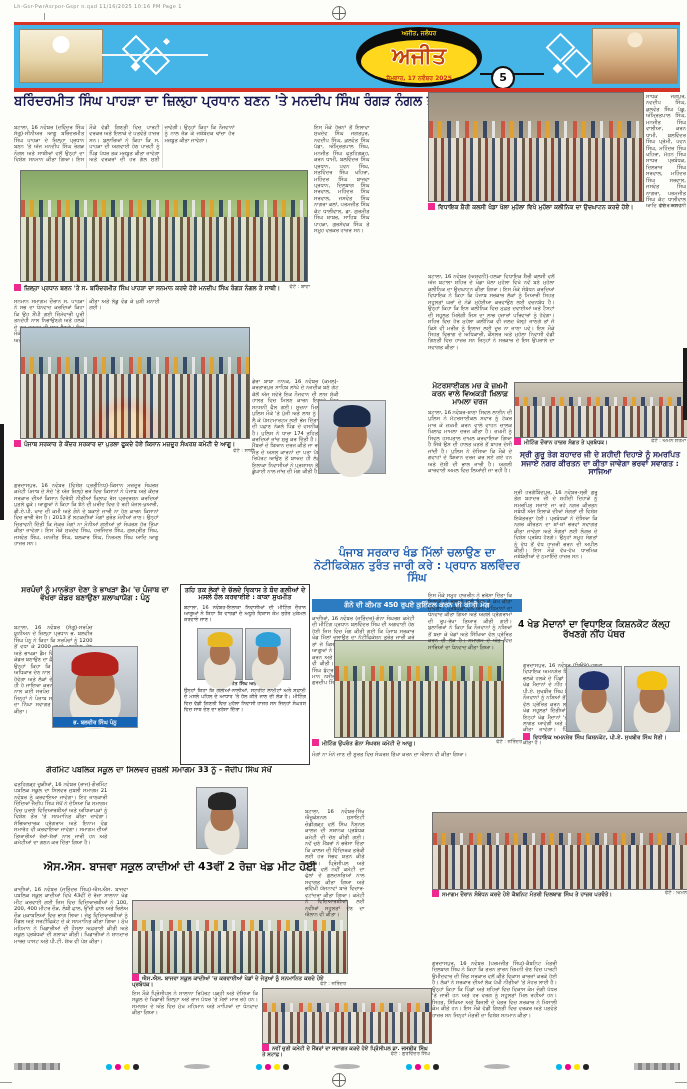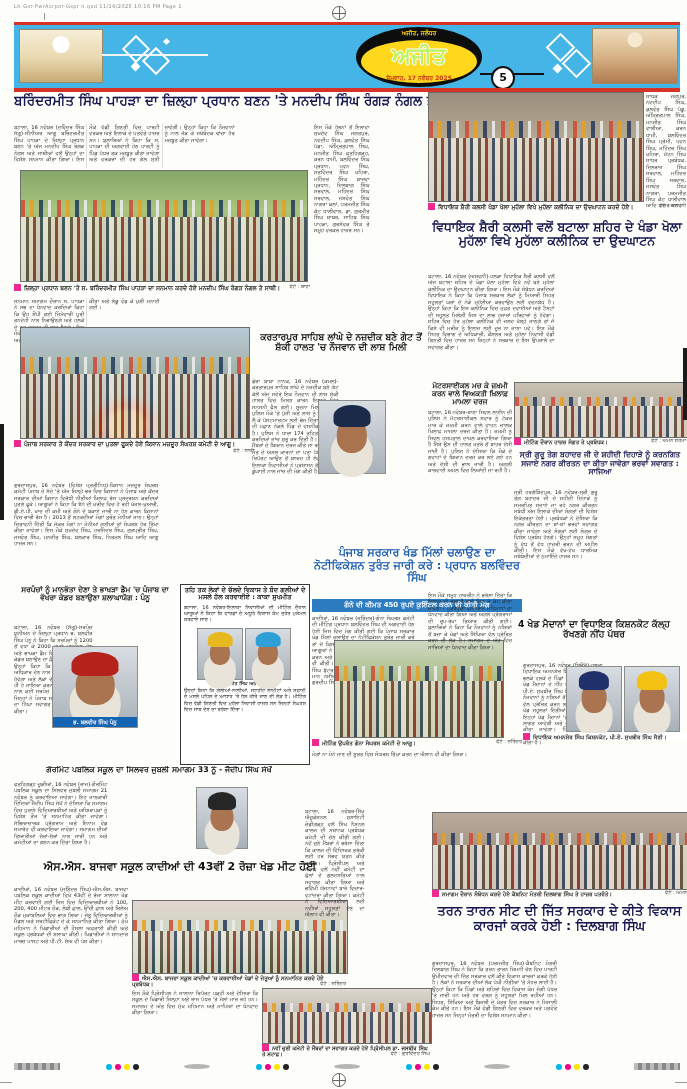--- a/index.html
+++ b/index.html
@@ -32,21 +32,21 @@
   .dia{position:absolute;border:2px solid #fff;transform:rotate(45deg);}
   .dia.solid{background:#fff;border:none;}
   .mh-line{position:absolute;height:2px;background:#f2f6f8;}
   .red-oval{position:absolute;left:196px;top:4px;width:142px;height:54px;border-radius:50%;
      background:radial-gradient(circle at 40% 35%,#f0503c,#c6180f 75%);
      display:flex;flex-direction:column;align-items:center;justify-content:center;line-height:1.05;}
   .red-oval div{color:#ffe11a;font-weight:bold;font-size:15px;text-shadow:1px 1px 0 #0a5a8a;}
   .black-oval{position:absolute;left:342px;top:2px;width:126px;height:60px;border-radius:50%;background:#0d0d0d;}
   .bo-inner{position:absolute;left:5px;right:5px;top:13px;bottom:4px;border-radius:50%;background:#ffd71c;}
   .bo-top{position:absolute;left:0;right:0;top:2px;text-align:center;font-size:6px;font-weight:bold;color:#ffd71c;}
-  .bo-name{position:absolute;left:0;right:0;top:16px;text-align:center;font-size:22px;font-weight:bold;color:#bef264;
+  .bo-name{position:absolute;left:0;right:0;top:16px;text-align:center;font-size:22px;font-weight:bold;color:#c2410c;
      text-shadow:1px 0 #fff,-1px 0 #fff,0 1px #fff,0 -1px #fff;}
   .bo-date{position:absolute;left:0;right:0;bottom:5px;text-align:center;font-size:6px;font-weight:bold;color:#c63318;}
   .page-badge{position:absolute;left:477px;top:41px;width:20px;height:20px;border-radius:50%;
      background:#fff;border:2px solid #111;text-align:center;font-size:11px;font-weight:bold;line-height:20px;color:#111;}
   .badge-line{position:absolute;height:2px;background:#111;top:51px;}
   .red-rule{left:14px;top:88px;width:666px;height:2px;background:#d63226;}
   
   .hl{font-weight:bold;text-align:center;line-height:1.12;}
   .navy{color:#17174f;}
   .blk{color:#101010;}
@@ -123,42 +123,40 @@
     <span class="cap-ph">ਫੋਟੋ : ਬਾਵਾ</span>
   </div>
   <div class="abs body-txt c4" style="left:14px;top:298px;width:296px;height:46px">ਸਨਮਾਨ ਸਮਾਗਮ ਦੌਰਾਨ ਸ. ਪਾਹੜਾ ਨੇ ਸਭ ਦਾ ਧੰਨਵਾਦ ਕਰਦਿਆਂ ਕਿਹਾ ਕਿ ਉਹ ਸੌਂਪੀ ਗਈ ਜ਼ਿੰਮੇਵਾਰੀ ਪੂਰੀ ਤਨਦੇਹੀ ਨਾਲ ਨਿਭਾਉਣਗੇ ਅਤੇ ਹਲਕੇ ਦੇ ਹਰ ਵਰਕਰ ਦੀ ਸਾਰ ਲੈਣਗੇ। ਇਸ ਮੌਕੇ ਵਰਕਰਾਂ ਨੇ ਫੁੱਲਾਂ ਦੇ ਹਾਰ ਪਾ ਕੇ ਅਤੇ ਸਿਰੋਪਾਓ ਭੇਟ ਕਰ ਕੇ ਸਨਮਾਨ ਕੀਤਾ ਅਤੇ ਲੱਡੂ ਵੰਡ ਕੇ ਖ਼ੁਸ਼ੀ ਮਨਾਈ ਗਈ।</div>
   <div class="abs body-txt" style="left:646px;top:93px;width:40px;height:120px">ਸਾਧਕ ਜਗਪੁਰ, ਨਵਦੀਪ ਸਿੰਘ, ਕੁਲਵੰਤ ਸਿੰਘ ਪੱਡੂ, ਅੰਮ੍ਰਿਤਪਾਲ ਸਿੰਘ, ਮਨਜੀਤ ਸਿੰਘ ਵਾਲੀਆ, ਕਰਨ ਧਾਮੀ, ਬਲਵਿੰਦਰ ਸਿੰਘ ਪ੍ਰੇਮੀ, ਪਵਨ ਸਿੰਘ, ਮਹਿੰਦਰ ਸਿੰਘ ਖਹਿਰਾ, ਮੋਹਨ ਸਿੰਘ ਸਾਧਰ ਪ੍ਰਬੰਧਕ, ਦਿਲਰਾਜ ਸਿੰਘ ਸਰਵਾਲ, ਮਹਿੰਦਰ ਸਿੰਘ ਸਰਵਾਲ, ਜਸਵੰਤ ਸਿੰਘ ਨਾਗਰਾ, ਪਰਮਜੀਤ ਸਿੰਘ ਕੋਟ ਧਾਲੀਵਾਲ ਆਦਿ ਹਾਜ਼ਰ ਸਨ।</div>
 
   <div class="abs photo photo-street" style="left:428px;top:92px;width:214px;height:108px"></div>
   <div class="abs cap" style="left:428px;top:203px;width:258px">
     <span class="cap-marker"></span><span>ਵਿਧਾਇਕ ਸ਼ੈਰੀ ਕਲਸੀ ਖੰਡਾ ਖੋਲਾ ਮੁਹੱਲਾ ਵਿਖੇ ਮੁਹੱਲਾ ਕਲੀਨਿਕ ਦਾ ਉਦਘਾਟਨ ਕਰਦੇ ਹੋਏ।</span>
     <span class="cap-ph">ਫੋਟੋ : ਅਸ਼ਵਨੀ</span>
   </div>
-  <div class="abs hl navy" style="left:428px;top:220px;width:258px;font-size:12.5px">ਵਿਧਾਇਕ ਸ਼ੈਰੀ ਕਲਸੀ ਵਲੋਂ ਬਟਾਲਾ ਸ਼ਹਿਰ ਦੇ ਖੰਡਾ ਖੋਲਾ ਮੁਹੱਲਾ ਵਿਖੇ ਮੁਹੱਲਾ ਕਲੀਨਿਕ ਦਾ ਉਦਘਾਟਨ</div>
   <div class="abs body-txt c2" style="left:428px;top:273px;width:258px;height:106px">ਬਟਾਲਾ, 16 ਨਵੰਬਰ (ਅਸ਼ਵਨੀ)-ਹਲਕਾ ਵਿਧਾਇਕ ਸ਼ੈਰੀ ਕਲਸੀ ਵਲੋਂ ਅੱਜ ਬਟਾਲਾ ਸ਼ਹਿਰ ਦੇ ਖੰਡਾ ਖੋਲਾ ਮੁਹੱਲਾ ਵਿਖੇ ਨਵੇਂ ਬਣੇ ਮੁਹੱਲਾ ਕਲੀਨਿਕ ਦਾ ਉਦਘਾਟਨ ਕੀਤਾ ਗਿਆ। ਇਸ ਮੌਕੇ ਸੰਬੋਧਨ ਕਰਦਿਆਂ ਵਿਧਾਇਕ ਨੇ ਕਿਹਾ ਕਿ ਪੰਜਾਬ ਸਰਕਾਰ ਲੋਕਾਂ ਨੂੰ ਮਿਆਰੀ ਸਿਹਤ ਸਹੂਲਤਾਂ ਘਰਾਂ ਦੇ ਨੇੜੇ ਮੁਹੱਈਆ ਕਰਵਾਉਣ ਲਈ ਵਚਨਬੱਧ ਹੈ। ਉਨ੍ਹਾਂ ਕਿਹਾ ਕਿ ਇਸ ਕਲੀਨਿਕ ਵਿਚ ਮੁਫ਼ਤ ਦਵਾਈਆਂ ਅਤੇ ਟੈਸਟਾਂ ਦੀ ਸਹੂਲਤ ਮਿਲੇਗੀ ਜਿਸ ਦਾ ਲਾਭ ਹਜ਼ਾਰਾਂ ਪਰਿਵਾਰਾਂ ਨੂੰ ਹੋਵੇਗਾ। ਸ਼ਹਿਰ ਵਿਚ ਹੋਰ ਮੁਹੱਲਾ ਕਲੀਨਿਕ ਵੀ ਜਲਦ ਖੋਲ੍ਹੇ ਜਾਣਗੇ ਤਾਂ ਜੋ ਕਿਸੇ ਵੀ ਮਰੀਜ਼ ਨੂੰ ਇਲਾਜ ਲਈ ਦੂਰ ਨਾ ਜਾਣਾ ਪਵੇ। ਇਸ ਮੌਕੇ ਸਿਹਤ ਵਿਭਾਗ ਦੇ ਅਧਿਕਾਰੀ, ਕੌਂਸਲਰ ਅਤੇ ਮੁਹੱਲਾ ਨਿਵਾਸੀ ਵੱਡੀ ਗਿਣਤੀ ਵਿਚ ਹਾਜ਼ਰ ਸਨ ਜਿਨ੍ਹਾਂ ਨੇ ਸਰਕਾਰ ਦੇ ਇਸ ਉਪਰਾਲੇ ਦਾ ਸਵਾਗਤ ਕੀਤਾ।</div>
 
   <div class="abs hl blk" style="left:428px;top:382px;width:84px;font-size:7.2px">ਮੋਟਰਸਾਈਕਲ ਮਚ ਕੇ ਜ਼ਖ਼ਮੀ ਕਰਨ ਵਾਲੇ ਵਿਅਕਤੀ ਖ਼ਿਲਾਫ਼ ਮਾਮਲਾ ਦਰਜ</div>
   <div class="abs body-txt" style="left:428px;top:409px;width:84px;height:178px">ਬਟਾਲਾ, 16 ਨਵੰਬਰ-ਥਾਣਾ ਸਿਵਲ ਲਾਈਨ ਦੀ ਪੁਲਿਸ ਨੇ ਮੋਟਰਸਾਈਕਲ ਸਵਾਰ ਨੂੰ ਟੱਕਰ ਮਾਰ ਕੇ ਜ਼ਖ਼ਮੀ ਕਰਨ ਵਾਲੇ ਵਾਹਨ ਚਾਲਕ ਖ਼ਿਲਾਫ਼ ਮਾਮਲਾ ਦਰਜ ਕੀਤਾ ਹੈ। ਜ਼ਖ਼ਮੀ ਨੂੰ ਸਿਵਲ ਹਸਪਤਾਲ ਦਾਖ਼ਲ ਕਰਵਾਇਆ ਗਿਆ ਹੈ ਜਿੱਥੇ ਉਸ ਦੀ ਹਾਲਤ ਖ਼ਤਰੇ ਤੋਂ ਬਾਹਰ ਦੱਸੀ ਜਾਂਦੀ ਹੈ। ਪੁਲਿਸ ਨੇ ਦੱਸਿਆ ਕਿ ਮੌਕੇ ਦੇ ਗਵਾਹਾਂ ਦੇ ਬਿਆਨ ਦਰਜ ਕਰ ਲਏ ਗਏ ਹਨ ਅਤੇ ਦੋਸ਼ੀ ਦੀ ਭਾਲ ਜਾਰੀ ਹੈ। ਅਗਲੀ ਕਾਰਵਾਈ ਅਮਲ ਵਿਚ ਲਿਆਂਦੀ ਜਾ ਰਹੀ ਹੈ।</div>
 
   <div class="abs photo photo-event" style="left:514px;top:382px;width:172px;height:54px"></div>
   <div class="abs cap" style="left:514px;top:438px;width:172px;font-size:5.5px">
     <span class="cap-marker"></span><span>ਮੀਟਿੰਗ ਦੌਰਾਨ ਹਾਜ਼ਰ ਸੰਗਤ ਤੇ ਪ੍ਰਬੰਧਕ।</span>
     <span class="cap-ph">ਫੋਟੋ : ਅਮਨ ਸ਼ਰਮਾ</span>
   </div>
-  <div class="abs hl navy" style="left:514px;top:451px;width:172px;font-size:7.6px">ਸ੍ਰੀ ਗੁਰੂ ਤੇਗ ਬਹਾਦਰ ਜੀ ਦੇ ਸ਼ਹੀਦੀ ਦਿਹਾੜੇ ਨੂੰ ਕਰਨਗਿਤ ਸਜਾਏ ਨਗਰ ਕੀਰਤਨ ਦਾ ਕੀਤਾ ਜਾਵੇਗਾ ਭਰਵਾਂ ਸਵਾਗਤ : ਸਾਜਿਆ</div>
+  <div class="abs hl navy" style="left:514px;top:451px;width:172px;font-size:7.6px">ਸ੍ਰੀ ਗੁਰੂ ਤੇਗ ਬਹਾਦਰ ਜੀ ਦੇ ਸ਼ਹੀਦੀ ਦਿਹਾੜੇ ਨੂੰ ਸਮਰਪਿਤ ਸਜਾਏ ਨਗਰ ਕੀਰਤਨ ਦਾ ਕੀਤਾ ਜਾਵੇਗਾ ਭਰਵਾਂ ਸਵਾਗਤ : ਸਾਜਿਆ</div>
   <div class="abs body-txt c2" style="left:514px;top:489px;width:172px;height:128px">ਸ੍ਰੀ ਹਰਗੋਬਿੰਦਪੁਰ, 16 ਨਵੰਬਰ-ਸ੍ਰੀ ਗੁਰੂ ਤੇਗ ਬਹਾਦਰ ਜੀ ਦੇ ਸ਼ਹੀਦੀ ਦਿਹਾੜੇ ਨੂੰ ਸਮਰਪਿਤ ਸਜਾਏ ਜਾ ਰਹੇ ਨਗਰ ਕੀਰਤਨ ਸਬੰਧੀ ਅੱਜ ਇਲਾਕੇ ਦੀਆਂ ਸੰਗਤਾਂ ਦੀ ਵਿਸ਼ੇਸ਼ ਇਕੱਤਰਤਾ ਹੋਈ। ਪ੍ਰਬੰਧਕਾਂ ਨੇ ਦੱਸਿਆ ਕਿ ਨਗਰ ਕੀਰਤਨ ਦਾ ਥਾਂ-ਥਾਂ ਭਰਵਾਂ ਸਵਾਗਤ ਕੀਤਾ ਜਾਵੇਗਾ ਅਤੇ ਸੰਗਤਾਂ ਲਈ ਲੰਗਰ ਦੇ ਵਿਸ਼ੇਸ਼ ਪ੍ਰਬੰਧ ਹੋਣਗੇ। ਉਨ੍ਹਾਂ ਸਮੂਹ ਸੰਗਤਾਂ ਨੂੰ ਵੱਧ ਤੋਂ ਵੱਧ ਹਾਜ਼ਰੀ ਭਰਨ ਦੀ ਅਪੀਲ ਕੀਤੀ। ਇਸ ਮੌਕੇ ਵੱਖ-ਵੱਖ ਧਾਰਮਿਕ ਜਥੇਬੰਦੀਆਂ ਦੇ ਨੁਮਾਇੰਦੇ ਹਾਜ਼ਰ ਸਨ।</div>
 
   <div class="abs photo photo-protest" style="left:20px;top:327px;width:228px;height:110px"></div>
   <div class="abs cap" style="left:14px;top:440px;width:240px">
     <span class="cap-marker"></span><span>ਪੰਜਾਬ ਸਰਕਾਰ ਤੇ ਕੇਂਦਰ ਸਰਕਾਰ ਦਾ ਪੁਤਲਾ ਫੂਕਦੇ ਹੋਏ ਕਿਸਾਨ ਮਜ਼ਦੂਰ ਸੰਘਰਸ਼ ਕਮੇਟੀ ਦੇ ਆਗੂ।</span>
     <span class="cap-ph">ਫੋਟੋ : ਸਾਥੀ</span>
   </div>
   <div class="abs body-txt c2" style="left:14px;top:482px;width:294px;height:100px">ਗੁਰਦਾਸਪੁਰ, 16 ਨਵੰਬਰ (ਵਿਸ਼ੇਸ਼ ਪ੍ਰਤੀਨਿਧ)-ਕਿਸਾਨ ਮਜ਼ਦੂਰ ਸੰਘਰਸ਼ ਕਮੇਟੀ ਪੰਜਾਬ ਦੇ ਸੱਦੇ 'ਤੇ ਅੱਜ ਜ਼ਿਲ੍ਹੇ ਭਰ ਵਿਚ ਕਿਸਾਨਾਂ ਨੇ ਪੰਜਾਬ ਅਤੇ ਕੇਂਦਰ ਸਰਕਾਰ ਦੀਆਂ ਕਿਸਾਨ ਵਿਰੋਧੀ ਨੀਤੀਆਂ ਖ਼ਿਲਾਫ਼ ਰੋਸ ਪ੍ਰਦਰਸ਼ਨ ਕਰਦਿਆਂ ਪੁਤਲੇ ਫੂਕੇ। ਆਗੂਆਂ ਨੇ ਕਿਹਾ ਕਿ ਝੋਨੇ ਦੀ ਖ਼ਰੀਦ ਵਿਚ ਹੋ ਰਹੀ ਖੱਜਲ-ਖੁਆਰੀ, ਡੀ.ਏ.ਪੀ. ਖਾਦ ਦੀ ਕਮੀ ਅਤੇ ਗੰਨੇ ਦੇ ਬਕਾਏ ਜਾਰੀ ਨਾ ਹੋਣ ਕਾਰਨ ਕਿਸਾਨਾਂ ਵਿਚ ਭਾਰੀ ਰੋਸ ਹੈ। 2013 ਤੋਂ ਲਟਕਦੀਆਂ ਮੰਗਾਂ ਤੁਰੰਤ ਮੰਨੀਆਂ ਜਾਣ। ਉਨ੍ਹਾਂ ਚਿਤਾਵਨੀ ਦਿੱਤੀ ਕਿ ਜੇਕਰ ਮੰਗਾਂ ਨਾ ਮੰਨੀਆਂ ਗਈਆਂ ਤਾਂ ਸੰਘਰਸ਼ ਹੋਰ ਤਿੱਖਾ ਕੀਤਾ ਜਾਵੇਗਾ। ਇਸ ਮੌਕੇ ਸੁਖਦੇਵ ਸਿੰਘ, ਹਰਜਿੰਦਰ ਸਿੰਘ, ਗੁਰਪ੍ਰੀਤ ਸਿੰਘ, ਜਸਵੰਤ ਸਿੰਘ, ਮਨਜੀਤ ਸਿੰਘ, ਬਲਕਾਰ ਸਿੰਘ, ਨਿਰਮਲ ਸਿੰਘ ਆਦਿ ਆਗੂ ਹਾਜ਼ਰ ਸਨ।</div>
 
-  <div class="abs hl blk" style="left:252px;top:332px;width:178px;font-size:9.2px">ਕਰਤਾਰਪੁਰ ਸਾਹਿਬ ਲਾਂਘੇ ਦੇ ਨਜ਼ਦੀਕ ਬਣੇ ਗੇਟ ਤੋਂ ਸ਼ੱਕੀ ਹਾਲਤ 'ਚ ਨੌਜਵਾਨ ਦੀ ਲਾਸ਼ ਮਿਲੀ</div>
   <div class="abs body-txt c2" style="left:252px;top:378px;width:178px;height:168px">ਡੇਰਾ ਬਾਬਾ ਨਾਨਕ, 16 ਨਵੰਬਰ (ਕਮਲ)-ਕਰਤਾਰਪੁਰ ਸਾਹਿਬ ਲਾਂਘੇ ਦੇ ਨਜ਼ਦੀਕ ਬਣੇ ਗੇਟ ਕੋਲੋਂ ਅੱਜ ਸਵੇਰੇ ਇਕ ਨੌਜਵਾਨ ਦੀ ਲਾਸ਼ ਸ਼ੱਕੀ ਹਾਲਤ ਵਿਚ ਮਿਲਣ ਕਾਰਨ ਇਲਾਕੇ ਵਿਚ ਸਨਸਨੀ ਫੈਲ ਗਈ। ਸੂਚਨਾ ਮਿਲਦਿਆਂ ਹੀ ਪੁਲਿਸ ਮੌਕੇ 'ਤੇ ਪੁੱਜੀ ਅਤੇ ਲਾਸ਼ ਨੂੰ ਕਬਜ਼ੇ ਵਿਚ ਲੈ ਕੇ ਪੋਸਟਮਾਰਟਮ ਲਈ ਭੇਜ ਦਿੱਤਾ। ਮ੍ਰਿਤਕ ਦੀ ਪਛਾਣ ਨੇੜਲੇ ਪਿੰਡ ਦੇ ਵਸਨੀਕ ਵਜੋਂ ਹੋਈ ਹੈ। ਪੁਲਿਸ ਨੇ ਧਾਰਾ 174 ਤਹਿਤ ਕਾਰਵਾਈ ਕਰਦਿਆਂ ਜਾਂਚ ਸ਼ੁਰੂ ਕਰ ਦਿੱਤੀ ਹੈ। ਪਰਿਵਾਰਕ ਮੈਂਬਰਾਂ ਦੇ ਬਿਆਨ ਦਰਜ ਕੀਤੇ ਜਾ ਰਹੇ ਹਨ ਅਤੇ ਮੌਤ ਦੇ ਅਸਲ ਕਾਰਨਾਂ ਦਾ ਪਤਾ ਪੋਸਟਮਾਰਟਮ ਰਿਪੋਰਟ ਆਉਣ ਤੋਂ ਬਾਅਦ ਹੀ ਲੱਗ ਸਕੇਗਾ। ਇਲਾਕਾ ਨਿਵਾਸੀਆਂ ਨੇ ਪ੍ਰਸ਼ਾਸਨ ਤੋਂ ਮਾਮਲੇ ਦੀ ਡੂੰਘਾਈ ਨਾਲ ਜਾਂਚ ਦੀ ਮੰਗ ਕੀਤੀ ਹੈ।</div>
   <div class="portrait" style="left:318px;top:400px;width:66px;height:72px;--turban:#1c2a4a"></div>
 
   <div class="abs hl blk" style="left:14px;top:586px;width:162px;font-size:7.4px">ਸਰਪੰਚਾਂ ਨੂੰ ਮਾਨਭੱਤਾ ਦੇਣਾ ਤੇ ਭਾਖੜਾ ਡੈਮ 'ਚ ਪੰਜਾਬ ਦਾ ਵੱਖਰਾ ਕੇਡਰ ਬਣਾਉਣਾ ਸ਼ਲਾਘਾਯੋਗ : ਪੰਨੂ</div>
   <div class="abs body-txt c2" style="left:14px;top:624px;width:162px;height:140px">ਬਟਾਲਾ, 16 ਨਵੰਬਰ (ਸੱਗੂ)-ਸਰਪੰਚ ਯੂਨੀਅਨ ਦੇ ਜ਼ਿਲ੍ਹਾ ਪ੍ਰਧਾਨ ਭ. ਬਲਵੀਰ ਸਿੰਘ ਪੰਨੂ ਨੇ ਕਿਹਾ ਕਿ ਸਰਪੰਚਾਂ ਨੂੰ 1200 ਤੋਂ ਵਧਾ ਕੇ 2000 ਰੁਪਏ ਮਾਨਭੱਤਾ ਦੇਣ ਅਤੇ ਭਾਖੜਾ ਡੈਮ ਵਿਚ ਪੰਜਾਬ ਦਾ ਵੱਖਰਾ ਕੇਡਰ ਬਣਾਉਣ ਦਾ ਫ਼ੈਸਲਾ ਸ਼ਲਾਘਾਯੋਗ ਹੈ। ਉਨ੍ਹਾਂ ਕਿਹਾ ਕਿ ਪੰਚਾਇਤਾਂ ਨੂੰ ਵੱਧ ਅਧਿਕਾਰ ਦੇਣ ਨਾਲ ਪਿੰਡਾਂ ਦਾ ਵਿਕਾਸ ਤੇਜ਼ ਹੋਵੇਗਾ ਅਤੇ ਲੋਕਾਂ ਦੇ ਕੰਮ ਪਿੰਡ ਪੱਧਰ 'ਤੇ ਹੀ ਹੋ ਜਾਇਆ ਕਰਨਗੇ। ਇਸ ਮੌਕੇ ਉਨ੍ਹਾਂ ਨਾਲ ਕਈ ਸਰਪੰਚ ਅਤੇ ਪੰਚ ਹਾਜ਼ਰ ਸਨ ਜਿਨ੍ਹਾਂ ਨੇ ਪੰਜਾਬ ਸਰਕਾਰ ਦੇ ਇਸ ਫ਼ੈਸਲੇ ਦਾ ਨਿੱਘਾ ਸਵਾਗਤ ਕੀਤਾ ਅਤੇ ਧੰਨਵਾਦ ਕੀਤਾ।</div>
   <div class="portrait" style="left:52px;top:646px;width:84px;height:80px;--turban:#b5221c">
     <div class="pcap">ਭ. ਬਲਵੀਰ ਸਿੰਘ ਪੰਨੂ</div>
   </div>
 
   <div class="abs hl blue" style="left:312px;top:547px;width:210px;font-size:11.2px">ਪੰਜਾਬ ਸਰਕਾਰ ਖੰਡ ਮਿੱਲਾਂ ਚਲਾਉਣ ਦਾ ਨੋਟੀਫਿਕੇਸ਼ਨ ਤੁਰੰਤ ਜਾਰੀ ਕਰੇ : ਪ੍ਰਧਾਨ ਬਲਵਿੰਦਰ ਸਿੰਘ</div>
@@ -210,21 +208,20 @@
   <div class="abs cap" style="left:262px;top:1044px;width:168px;font-size:5.3px">
     <span class="cap-marker"></span><span>ਨਵੀਂ ਚੁਣੀ ਕਮੇਟੀ ਦੇ ਮੈਂਬਰਾਂ ਦਾ ਸਵਾਗਤ ਕਰਦੇ ਹੋਏ ਪ੍ਰਿੰਸੀਪਲ ਡਾ. ਜਸਬੀਰ ਸਿੰਘ ਤੇ ਸਟਾਫ਼।</span>
     <span class="cap-ph">ਫੋਟੋ : ਗੁਰਵਿੰਦਰ ਸਿੰਘ</span>
   </div>
 
   <div class="abs photo photo-indoor" style="left:432px;top:812px;width:255px;height:76px"></div>
   <div class="abs cap" style="left:432px;top:890px;width:255px;font-size:5.5px">
     <span class="cap-marker"></span><span>ਸਮਾਗਮ ਦੌਰਾਨ ਸੰਬੋਧਨ ਕਰਦੇ ਹੋਏ ਕੈਬਨਿਟ ਮੰਤਰੀ ਦਿਲਬਾਗ ਸਿੰਘ ਤੇ ਹਾਜ਼ਰ ਪਤਵੰਤੇ।</span>
     <span class="cap-ph">ਫੋਟੋ : ਅਮਨ</span>
   </div>
-  <div class="abs hl navy" style="left:432px;top:904px;width:255px;font-size:13px">ਤਰਨ ਤਾਰਨ ਸੀਟ ਦੀ ਜਿੱਤ ਸਰਕਾਰ ਦੇ ਕੀਤੇ ਵਿਕਾਸ ਕਾਰਜਾਂ ਕਰਕੇ ਹੋਈ : ਦਿਲਬਾਗ ਸਿੰਘ</div>
   <div class="abs body-txt c2" style="left:432px;top:960px;width:255px;height:96px">ਗੁਰਦਾਸਪੁਰ, 16 ਨਵੰਬਰ (ਪਰਮਜੀਤ ਸਿੰਘ)-ਕੈਬਨਿਟ ਮੰਤਰੀ ਦਿਲਬਾਗ ਸਿੰਘ ਨੇ ਕਿਹਾ ਕਿ ਤਰਨ ਤਾਰਨ ਜ਼ਿਮਨੀ ਚੋਣ ਵਿਚ ਪਾਰਟੀ ਉਮੀਦਵਾਰ ਦੀ ਜਿੱਤ ਸਰਕਾਰ ਵਲੋਂ ਕੀਤੇ ਵਿਕਾਸ ਕਾਰਜਾਂ ਕਰਕੇ ਹੋਈ ਹੈ। ਲੋਕਾਂ ਨੇ ਸਰਕਾਰ ਦੀਆਂ ਲੋਕ ਪੱਖੀ ਨੀਤੀਆਂ 'ਤੇ ਮੋਹਰ ਲਾਈ ਹੈ। ਉਨ੍ਹਾਂ ਕਿਹਾ ਕਿ ਪਿੰਡਾਂ ਅਤੇ ਸ਼ਹਿਰਾਂ ਵਿਚ ਵਿਕਾਸ ਕੰਮ ਜੰਗੀ ਪੱਧਰ 'ਤੇ ਜਾਰੀ ਹਨ ਅਤੇ ਹਰ ਵਰਗ ਨੂੰ ਸਹੂਲਤਾਂ ਮਿਲ ਰਹੀਆਂ ਹਨ। ਸਿਹਤ, ਸਿੱਖਿਆ ਅਤੇ ਬਿਜਲੀ ਦੇ ਖੇਤਰ ਵਿਚ ਸਰਕਾਰ ਨੇ ਮਿਸਾਲੀ ਕੰਮ ਕੀਤੇ ਹਨ। ਇਸ ਮੌਕੇ ਵੱਡੀ ਗਿਣਤੀ ਵਿਚ ਵਰਕਰ ਅਤੇ ਪਤਵੰਤੇ ਹਾਜ਼ਰ ਸਨ ਜਿਨ੍ਹਾਂ ਮੰਤਰੀ ਦਾ ਵਿਸ਼ੇਸ਼ ਸਨਮਾਨ ਕੀਤਾ।</div>
 
   <div class="abs edgebar" style="left:0;top:424px;width:4px;height:96px"></div>
   <div class="abs edgebar" style="left:683px;top:348px;width:4px;height:72px"></div>
 
   <div class="abs reg-strip">
     <div class="reg-gray"></div>
     <div class="dots">
       <span class="dot dc"></span>
         <span class="dot dm"></span>

